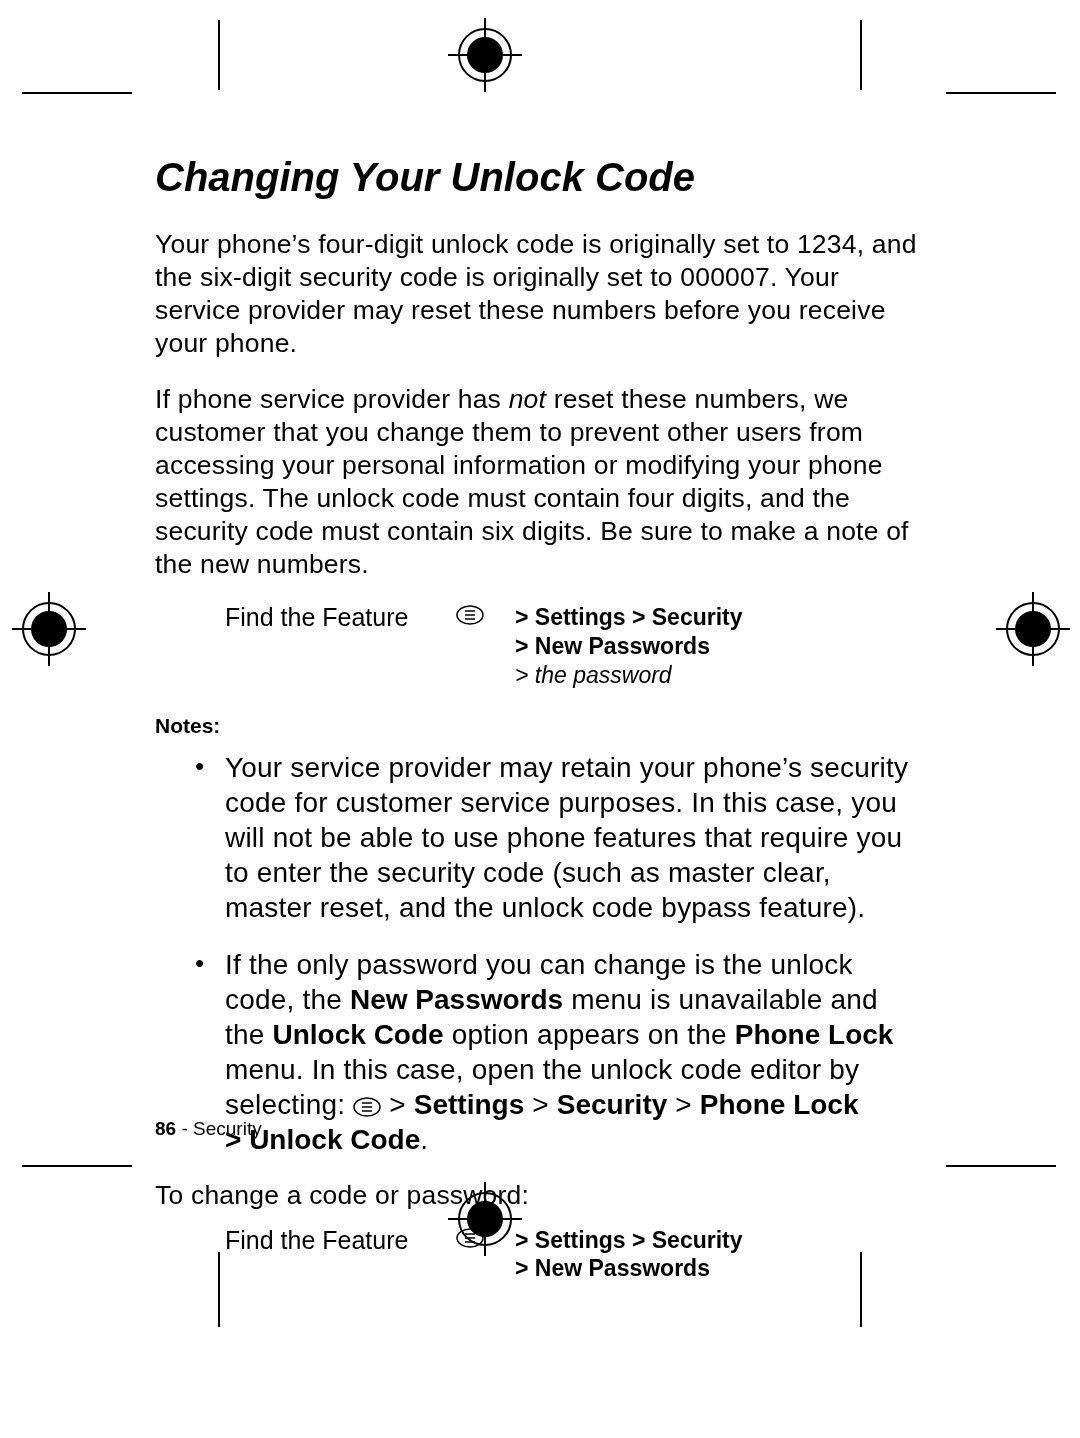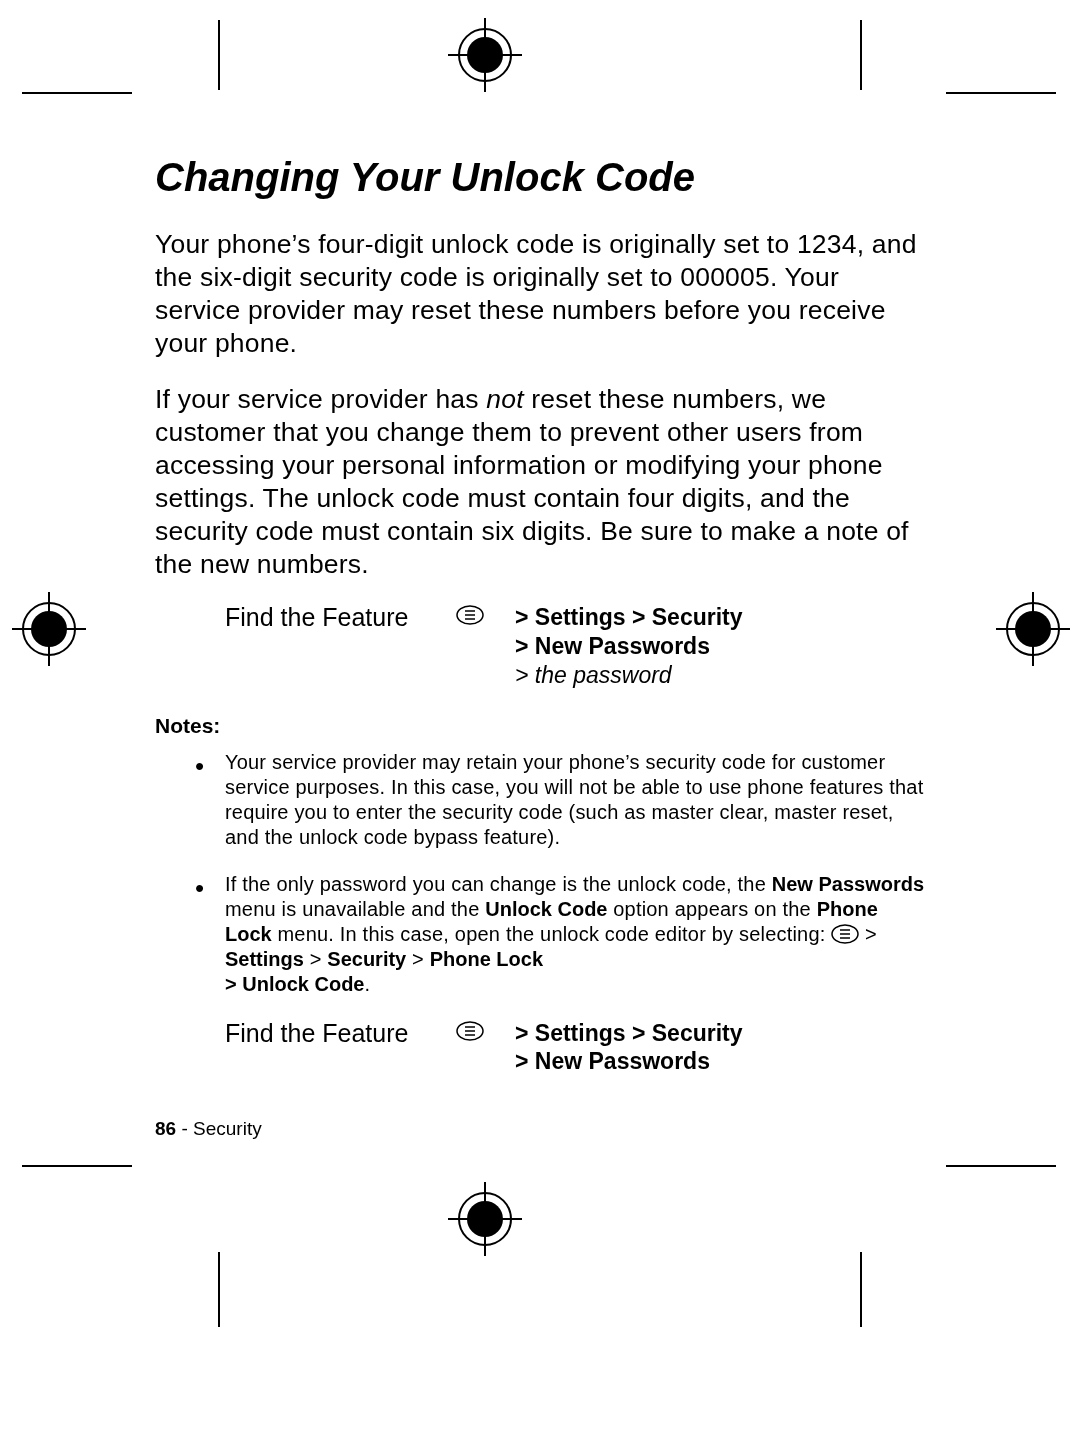--- a/index.html
+++ b/index.html
@@ -113,21 +113,21 @@
     margin-bottom: 12px;
   }
 
   ul.notes {
     margin: 0 0 22px 0;
     padding-left: 70px;
     list-style: none;
   }
   ul.notes > li {
     position: relative;
-    font-size: 20px;
+    font-size: 28px;
     line-height: 1.25;
     margin-bottom: 22px;
     font-family: "Arial Narrow", Arial, Helvetica, sans-serif;
     letter-spacing: 0.2px;
   }
   ul.notes > li::before {
     content: "•";
     position: absolute;
     left: -30px;
     top: 0;
@@ -195,24 +195,24 @@
         <line x1="0" y1="37" x2="74" y2="37" stroke="#000" stroke-width="2"></line>
         <circle cx="37" cy="37" r="26" fill="none" stroke="#000" stroke-width="2"></circle>
         <circle cx="37" cy="37" r="18" fill="#000"></circle>
       </svg>
   </div>
 
   <div class="content">
 
     <h1 class="section-title">Changing Your Unlock Code</h1>
 
-    <p class="body-text cond">Your phone’s four-digit unlock code is originally set to 1234, and the six-digit security code is originally set to 000005. Your service provider may reset these numbers before you receive your phone.</p>
+    <p class="body-text cond">Your phone’s four-digit unlock code is originally set to 1234, and the six-digit security code is originally set to 000007. Your service provider may reset these numbers before you receive your phone.</p>
 
     <p class="body-text cond">
-      <span>If your service provider has </span><span class="ital">not</span><span> reset these numbers, we customer that you change them to prevent other users from accessing your personal information or modifying your phone settings. The unlock code must contain four digits, and the security code must contain six digits. Be sure to make a note of the new numbers.</span>
+      <span>If phone service provider has </span><span class="ital">not</span><span> reset these numbers, we customer that you change them to prevent other users from accessing your personal information or modifying your phone settings. The unlock code must contain four digits, and the security code must contain six digits. Be sure to make a note of the new numbers.</span>
     </p>
 
     <div class="feature-block">
       <div class="feature-label">Find the Feature</div>
       <div class="feature-icon">
         <svg width="28" height="20" viewBox="0 0 28 20">
             <ellipse cx="14" cy="10" rx="13" ry="9" fill="none" stroke="#000" stroke-width="1.5"></ellipse>
             <line x1="9" y1="6" x2="19" y2="6" stroke="#000" stroke-width="1.5"></line>
             <line x1="9" y1="10" x2="19" y2="10" stroke="#000" stroke-width="1.5"></line>
             <line x1="9" y1="14" x2="19" y2="14" stroke="#000" stroke-width="1.5"></line>
@@ -233,20 +233,21 @@
         <span>If the only password you can change is the unlock code, the </span><span class="menu-bold">New Passwords</span><span> menu is unavailable and the </span><span class="menu-bold">Unlock Code</span><span> option appears on the </span><span class="menu-bold">Phone Lock</span><span> menu. In this case, open the unlock code editor by selecting: </span><span class="inline-menu-icon"><svg width="28" height="20" viewBox="0 0 28 20">
               <ellipse cx="14" cy="10" rx="13" ry="9" fill="none" stroke="#000" stroke-width="1.5"></ellipse>
               <line x1="9" y1="6" x2="19" y2="6" stroke="#000" stroke-width="1.5"></line>
               <line x1="9" y1="10" x2="19" y2="10" stroke="#000" stroke-width="1.5"></line>
               <line x1="9" y1="14" x2="19" y2="14" stroke="#000" stroke-width="1.5"></line>
             </svg></span><span> &gt; </span><span class="menu-bold">Settings</span><span> &gt; </span><span class="menu-bold">Security</span><span> &gt; </span><span class="menu-bold">Phone Lock</span><br>
         <span class="menu-bold">&gt; </span><span class="menu-bold">Unlock Code</span><span>.</span>
       </li>
     </ul>
 
+    <p class="body-text cond" style="margin-bottom:14px">To change a code or password:</p>
 
     <div class="feature-block">
       <div class="feature-label">Find the Feature</div>
       <div class="feature-icon">
         <svg width="28" height="20" viewBox="0 0 28 20">
             <ellipse cx="14" cy="10" rx="13" ry="9" fill="none" stroke="#000" stroke-width="1.5"></ellipse>
             <line x1="9" y1="6" x2="19" y2="6" stroke="#000" stroke-width="1.5"></line>
             <line x1="9" y1="10" x2="19" y2="10" stroke="#000" stroke-width="1.5"></line>
             <line x1="9" y1="14" x2="19" y2="14" stroke="#000" stroke-width="1.5"></line>
           </svg>

